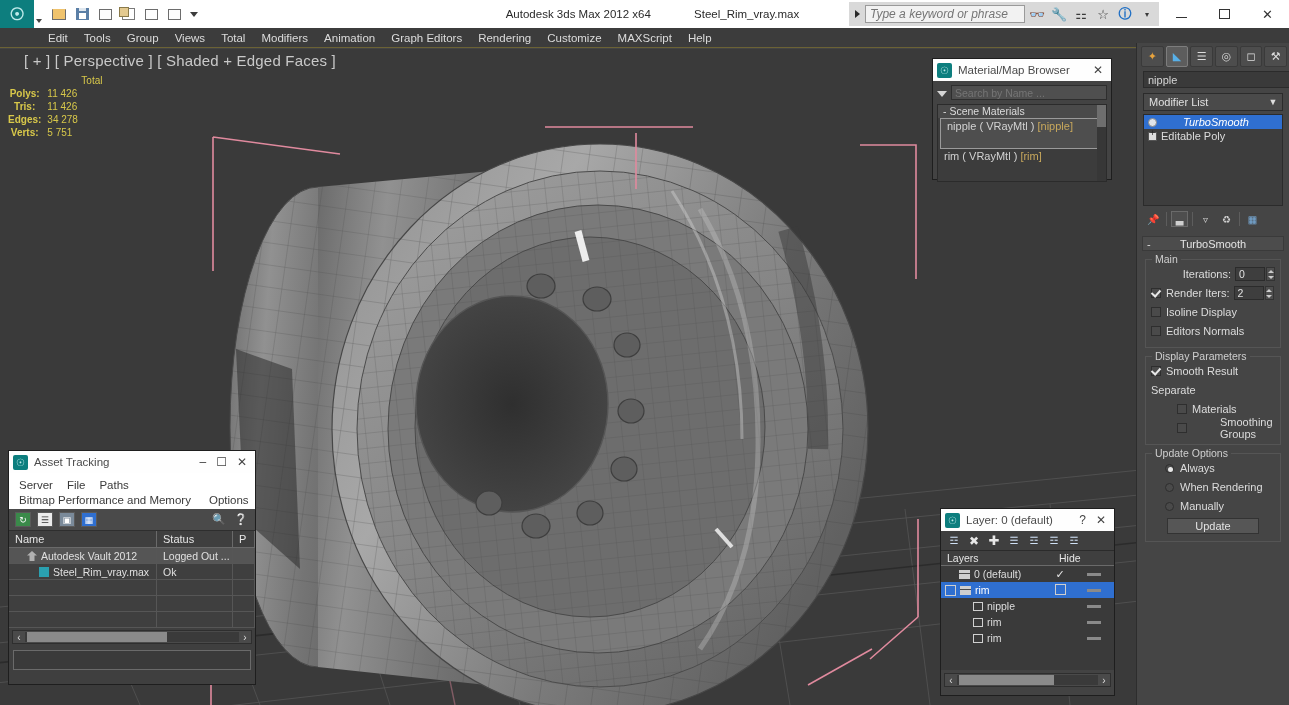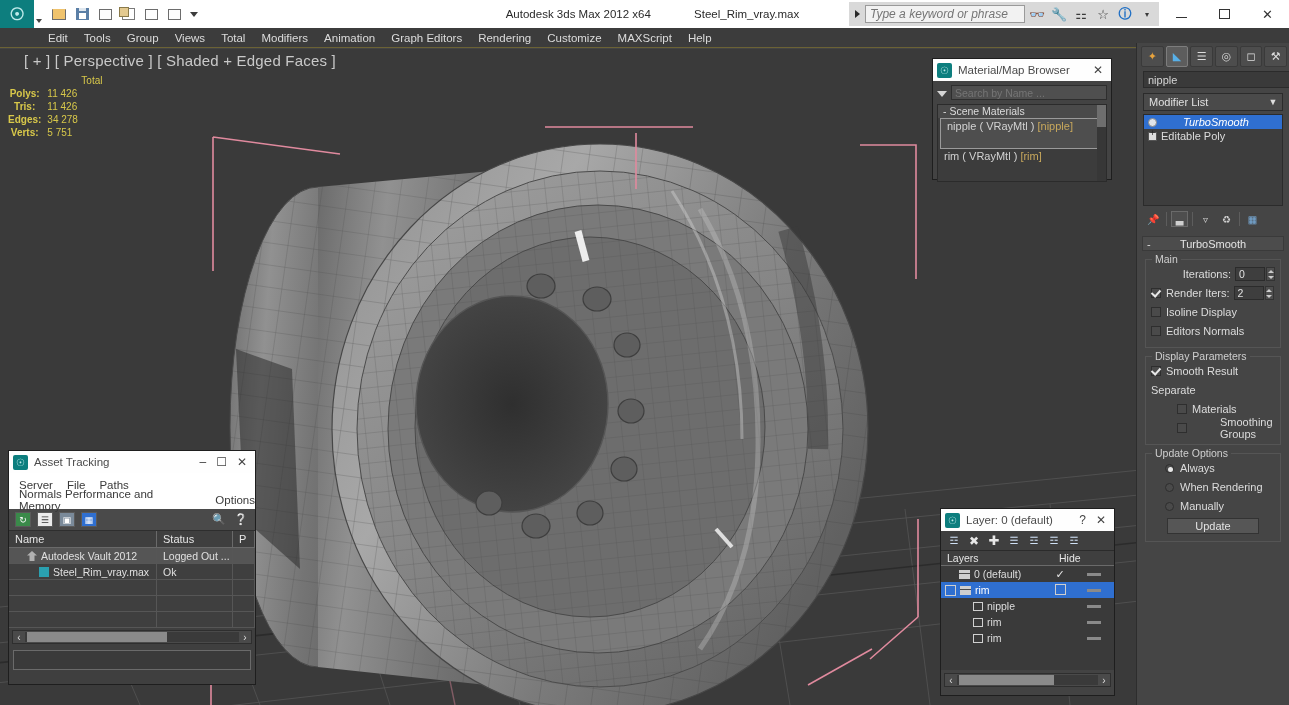--- a/index.html
+++ b/index.html
@@ -488,21 +488,21 @@
         <span>☐</span>
         <span>✕</span>
       </div>
     </div>
     <div class="at-menubar">
       <span>Server</span>
       <span>File</span>
       <span>Paths</span>
     </div>
     <div class="at-menubar2">
-      <span>Normals Performance and Memory</span>
+      <span>Bitmap Performance and Memory</span>
       <span>Options</span>
     </div>
     <div class="at-toolbar">
       <div class="at-tb g">↻</div>
       <div class="at-tb w">☰</div>
       <div class="at-tb p">▣</div>
       <div class="at-tb b">▦</div>
       <div class="at-spacer"></div>
       <div class="at-tbq">🔍</div>
       <div class="at-tbq">❔</div>

